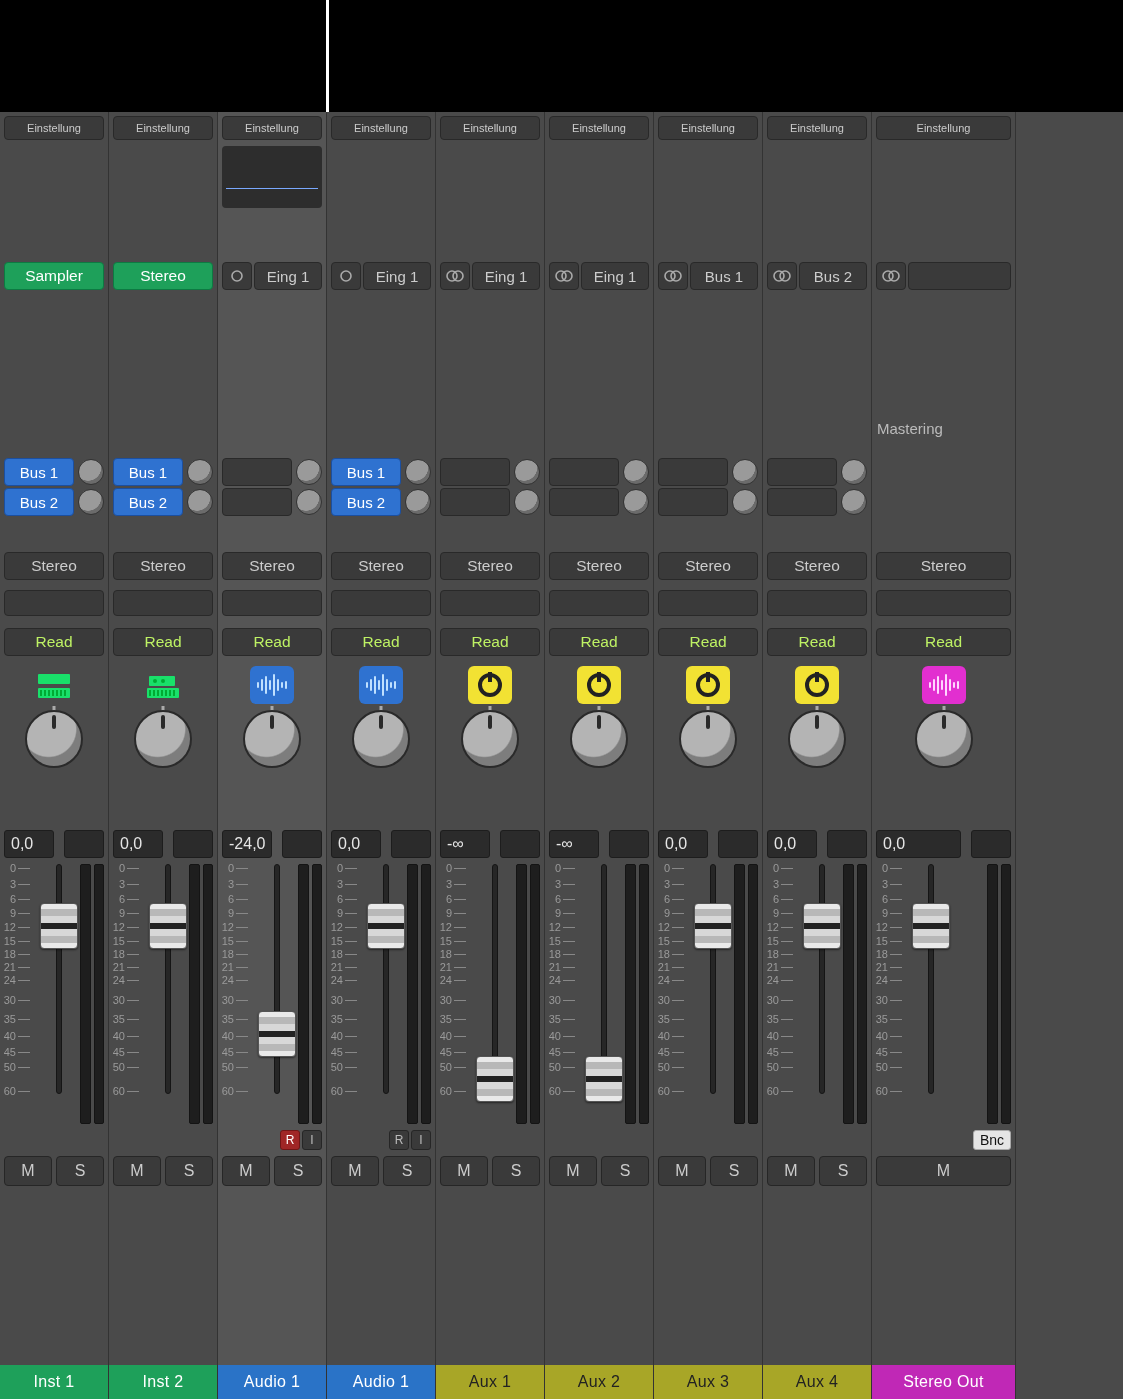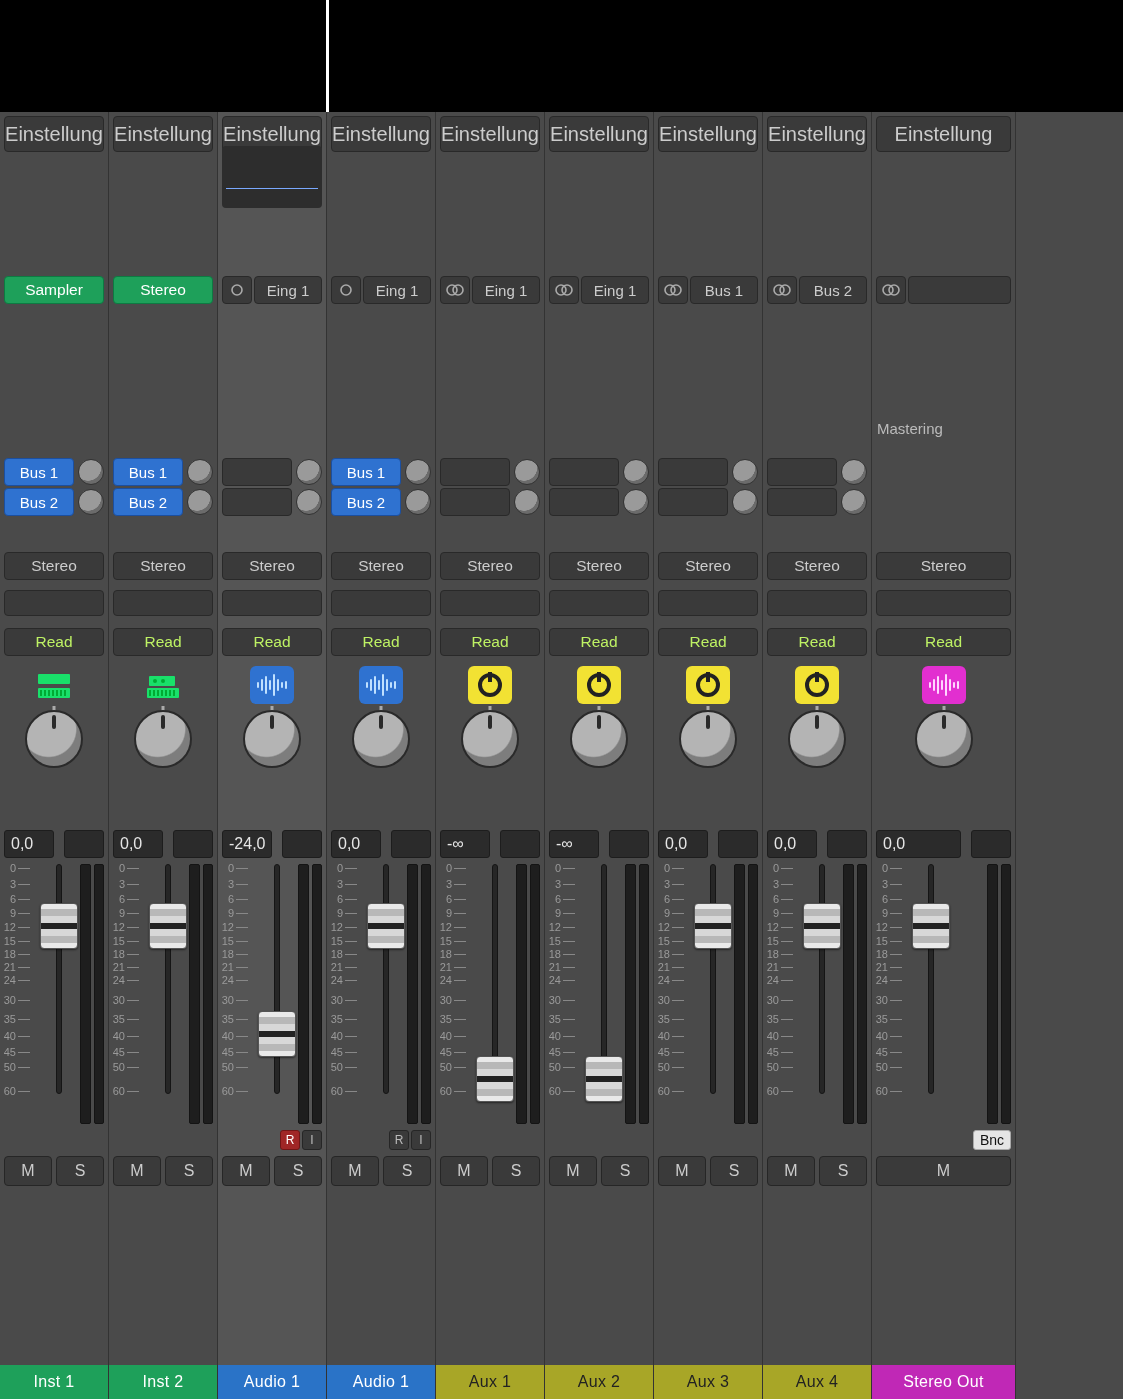--- a/index.html
+++ b/index.html
@@ -4,21 +4,21 @@
 <style>
   *{box-sizing:border-box;margin:0;padding:0;font-family:-apple-system,Helvetica,Arial,sans-serif;user-select:none}
   body{background:#000;width:1123px;height:1399px;overflow:hidden}
   .callout{position:absolute;left:326px;top:0;width:3px;height:112px;background:#fff;}
   .mixer{position:absolute;top:112px;left:0;display:flex;width:1123px;height:1287px;background:#4a4a4a}
   .strip{width:109px;border-right:1px solid #333;position:relative;background:#4a4a4a}
   .strip.last{width:144px;}
   .strip.sel{background:#555}
   .slot{height:28px;margin:2px 4px;border-radius:4px;display:flex;align-items:center;justify-content:center;font-size:15.5px;color:#ccc}
   .btn{background:#3a3a3a;border:1px solid #292929;cursor:pointer;text-align:center}
-  .settings{height:36px;margin:4px 4px 2px 4px;font-size:20px}
+  .settings{height:24px;margin:4px 4px 2px 4px;font-size:11px}
   .eq-thumb{height:62px;margin:4px;border-radius:4px;background:#2d2d2d;position:relative;overflow:hidden}
   .eq-thumb .line{position:absolute;left:4px;right:4px;top:42px;height:1px;background:#7aa9ff}
   .inst-green{background:#1ea05a;color:#fff;border-color:#0d7a42}
   .plugin-blue{background:#2f72d0;color:#fff;border-color:#1b4fa0}
   .io-row{display:flex;gap:2px;height:28px;margin:2px 4px;align-items:stretch}
   .io-format{width:30px;border-radius:4px;background:#3a3a3a;border:1px solid #292929;display:flex;align-items:center;justify-content:center;color:#bbb;font-size:14px}
   .io-format svg{display:block}
   .io-label{flex:1;border-radius:4px;background:#3a3a3a;border:1px solid #292929;display:flex;align-items:center;justify-content:center;color:#ccc;font-size:15px}
   .send-row{display:flex;gap:4px;height:28px;margin:2px 4px;align-items:center}
   .send-chip{flex:1;height:100%;border-radius:4px;display:flex;align-items:center;justify-content:center;font-size:15px}
@@ -53,21 +53,21 @@
   .ms{flex:1;border-radius:4px;background:#3a3a3a;border:1px solid #262626;display:flex;align-items:center;justify-content:center;font-size:16px;color:#ccc}
   .bnc{background:#e5e5e5;color:#111;border-color:#aaa}
   .name-bar{position:absolute;bottom:0;left:0;right:0;height:34px;display:flex;align-items:center;justify-content:center;font-size:16px;color:#fff;letter-spacing:.3px}
   .c-green{background:#1ea05a}
   .c-blue{background:#2a73c7}
   .c-olive{background:#a8a627;color:#222}
   .c-magenta{background:#c028b6}
   .sec{position:absolute;left:0;right:0}
   .sec-settings{top:0}
   .sec-eq{top:30px;height:66px}
-  .sec-inst{top:162px}
+  .sec-inst{top:148px}
   .sec-fx{top:202px;height:140px}
   .sec-sends{top:344px;height:66px}
   .sec-out{top:438px}
   .sec-cell{top:476px}
   .sec-auto{top:514px}
   .sec-icon{top:548px}
   .sec-pan{top:592px}
   .sec-gain{top:714px}
   .sec-fader{top:752px}
   .sec-ri{top:1016px}

